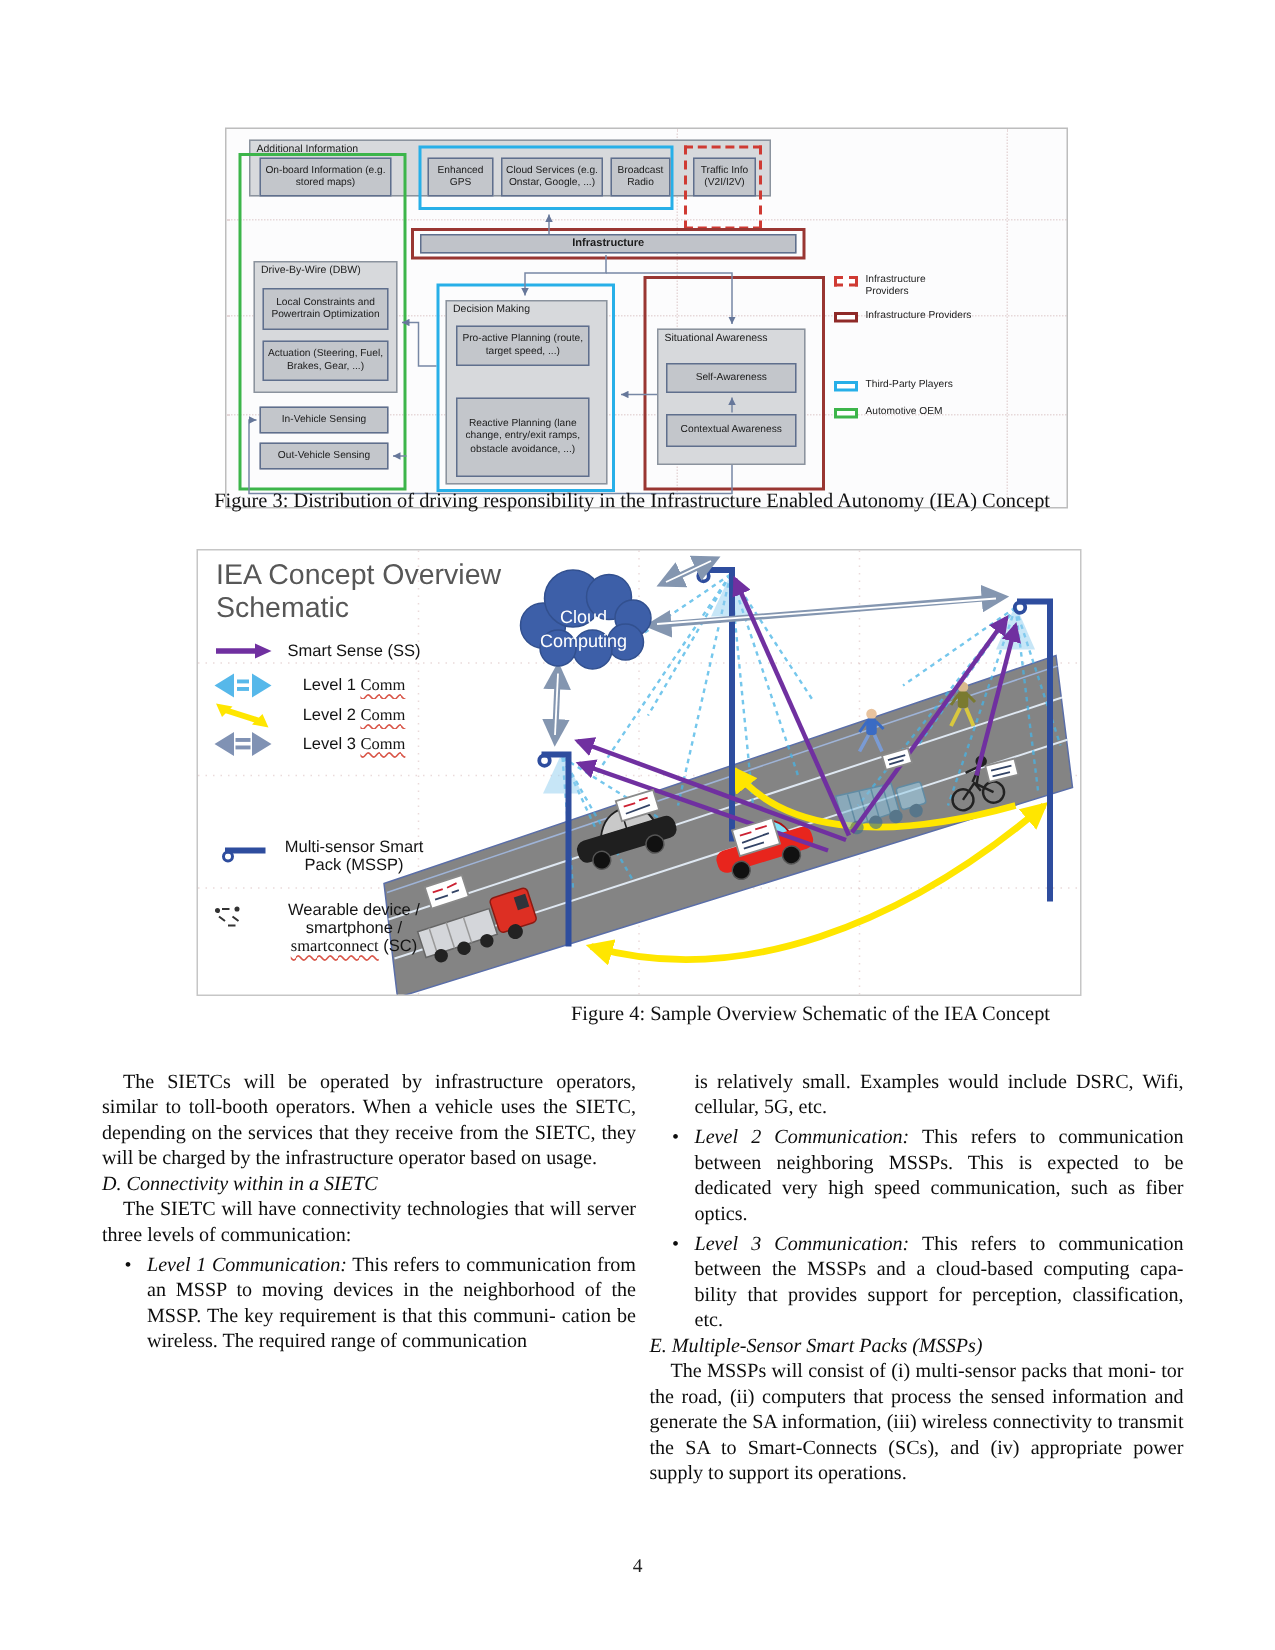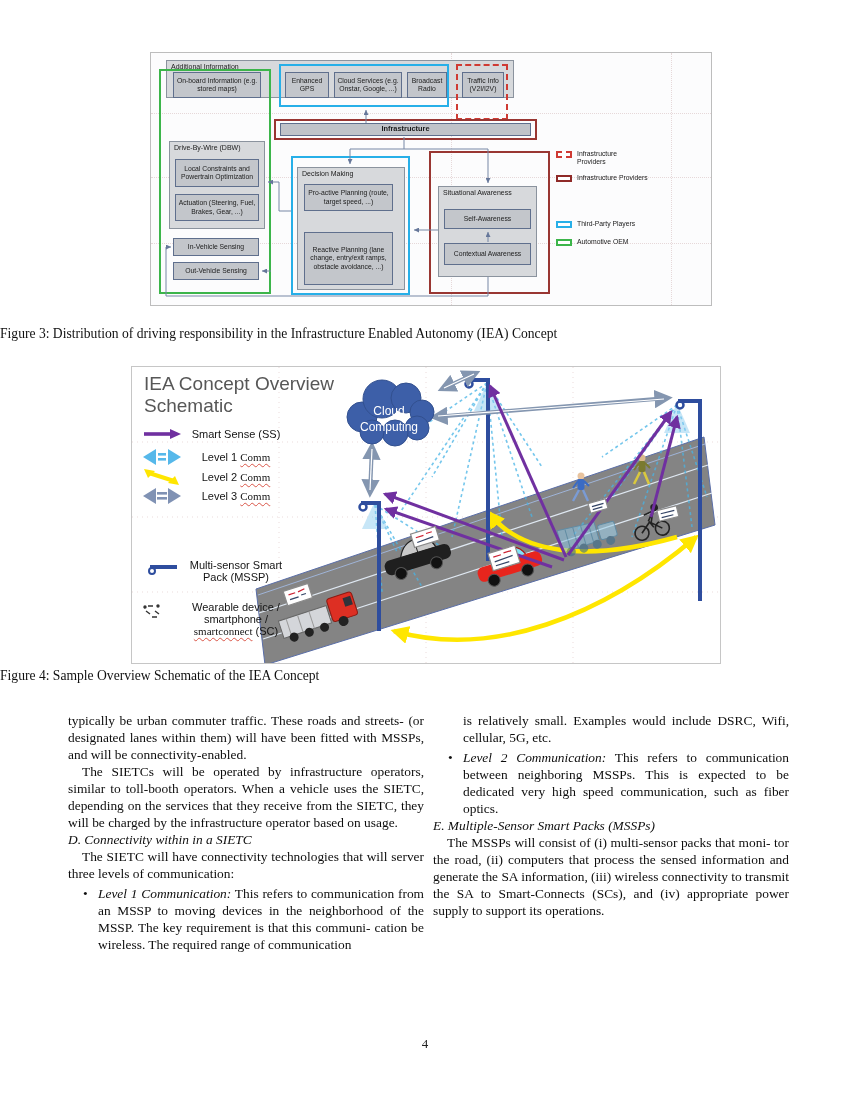--- a/index.html
+++ b/index.html
@@ -1,20 +1,20 @@
 <!DOCTYPE html>
 <html><head>
 <meta charset="utf-8">
 <style>
   html,body{margin:0;padding:0;background:#fff;}
   .page{position:relative;width:850px;height:1100px;background:#fff;overflow:hidden;
         font-family:"Liberation Serif",serif;color:#0d0d0d;}
 
   
-  .fig3{position:absolute;left:150px;top:52px;width:560px;height:252px;
+  .fig3{position:absolute;left:150px;top:85px;width:560px;height:252px;
         border:1px solid #bdbdbd;background:#fcfcfd;}
   .dot-h{position:absolute;left:0;width:100%;border-top:1px dotted rgba(190,150,150,.35);height:0;}
   .dot-v{position:absolute;top:0;height:100%;border-left:1px dotted rgba(190,150,150,.35);width:0;}
   .gbox,.gcont{position:absolute;box-sizing:border-box;}
   .gbox{background:#c3c6cb;border:1px solid #5f6f8d;display:flex;align-items:center;justify-content:center;
         text-align:center;font:6.8px/1.18 "Liberation Sans",sans-serif;color:#1b1b1b;padding:1px;}
   .gcont{background:#d7d9dc;border:1px solid #8b939e;}
   .clabel{position:absolute;left:4px;top:2px;font:7px/1.1 "Liberation Sans",sans-serif;color:#1b1b1b;white-space:nowrap;}
   .frame{position:absolute;box-sizing:border-box;background:transparent;}
   .fr-green{border:2px solid #3cb54a;}
@@ -26,21 +26,21 @@
   .lrow3{position:absolute;display:flex;gap:5px;align-items:flex-start;
          font:6.8px/1.25 "Liberation Sans",sans-serif;color:#1b1b1b;}
   .sw{width:16px;height:7px;flex:0 0 auto;margin-top:1px;background:#fff;box-sizing:border-box;}
   .sw-redd{border:2px dashed #cf3a33;}
   .sw-red{border:2px solid #8f2a28;}
   .sw-blue{border:2px solid #27afe8;}
   .sw-green{border:2px solid #3cb54a;}
   .lw{width:56px;}
 
   
-  .caption{position:absolute;left:0;width:700px;text-align:left;font-size:13.6px;color:#101010;}
+  .caption{position:absolute;left:0;width:700px;text-align:right;font-size:13.6px;color:#101010;}
   .cap3{top:326px;}
   .cap4{top:668px;}
   .col{position:absolute;width:356px;font-size:13.4px;line-height:17px;text-align:justify;}
   .colL{left:68px;top:712px;}
   .colR{left:433px;top:712px;}
   .col p{margin:0;}
   .indent{text-indent:14px;}
   .bhead{font-style:italic;margin:13px 0 9px 0;}
   .bl{position:relative;padding-left:30px;margin-top:3px;}
   .bl::before{content:"\2022";position:absolute;left:15px;}
@@ -394,32 +394,34 @@
             <circle cx="3" cy="6" r="1" fill="#333"></circle>
         </g>
       </svg>
       <span class="llab"><span>Wearable device / smartphone / </span><span class="sp">smartconnect</span><span> (SC)</span></span>
     </div>
   </div>
 
   <div class="caption cap4">Figure 4: Sample Overview Schematic of the IEA Concept</div>
 
   <div class="col colL">
-    <p>typically be urban commuter traffic. These roads and streets- (or designated lanes within them) will have been fitted with MSSPs, and will be connectivity-enabled.</p>
     <p class="indent">The SIETCs will be operated by infrastructure operators, similar to toll-booth operators. When a vehicle uses the SIETC, depending on the services that they receive from the SIETC, they will be charged by the infrastructure operator based on usage.</p>
     <p class="bhead">D. Connectivity within in a SIETC</p>
     <p class="indent">The SIETC will have connectivity technologies that will server three levels of communication:</p>
     <div class="bl">
       <span class="it">Level 1 Communication:</span><span> This refers to communication from an MSSP to moving devices in the neighborhood of the MSSP. The key requirement is that this communi- cation be wireless. The required range of communication</span>
     </div>
   </div>
 
   <div class="col colR">
     <div class="contd">is relatively small. Examples would include DSRC, Wifi, cellular, 5G, etc.</div>
     <div class="bl">
       <span class="it">Level 2 Communication:</span><span> This refers to communication between neighboring MSSPs. This is expected to be dedicated very high speed communication, such as fiber optics.</span>
     </div>
+    <div class="bl">
+      <span class="it">Level 3 Communication:</span><span> This refers to communication between the MSSPs and a cloud-based computing capa- bility that provides support for perception, classification, etc.</span>
+    </div>
     <p class="bhead">E. Multiple-Sensor Smart Packs (MSSPs)</p>
     <p class="indent">The MSSPs will consist of (i) multi-sensor packs that moni- tor the road, (ii) computers that process the sensed information and generate the SA information, (iii) wireless connectivity to transmit the SA to Smart-Connects (SCs), and (iv) appropriate power supply to support its operations.</p>
   </div>
 
   <div class="pageno">4</div>
 </div>
 
 </body></html>

